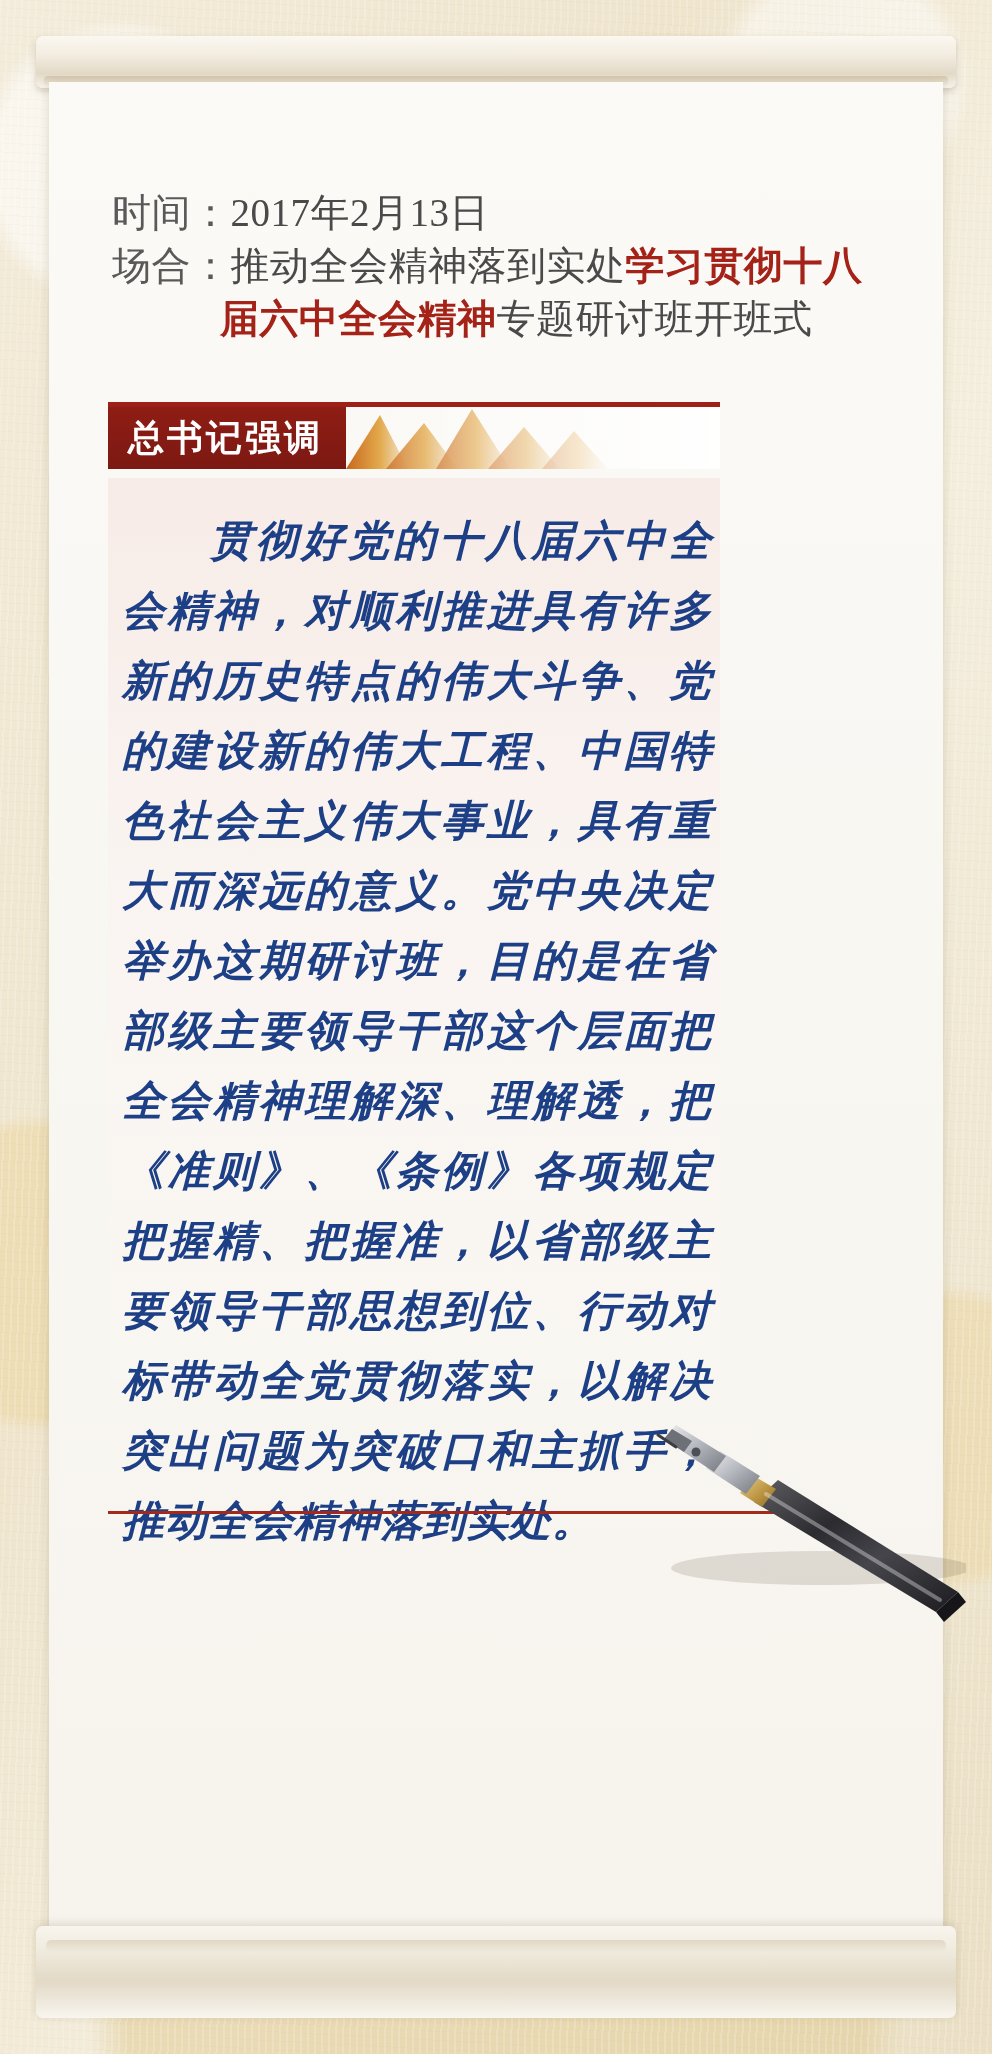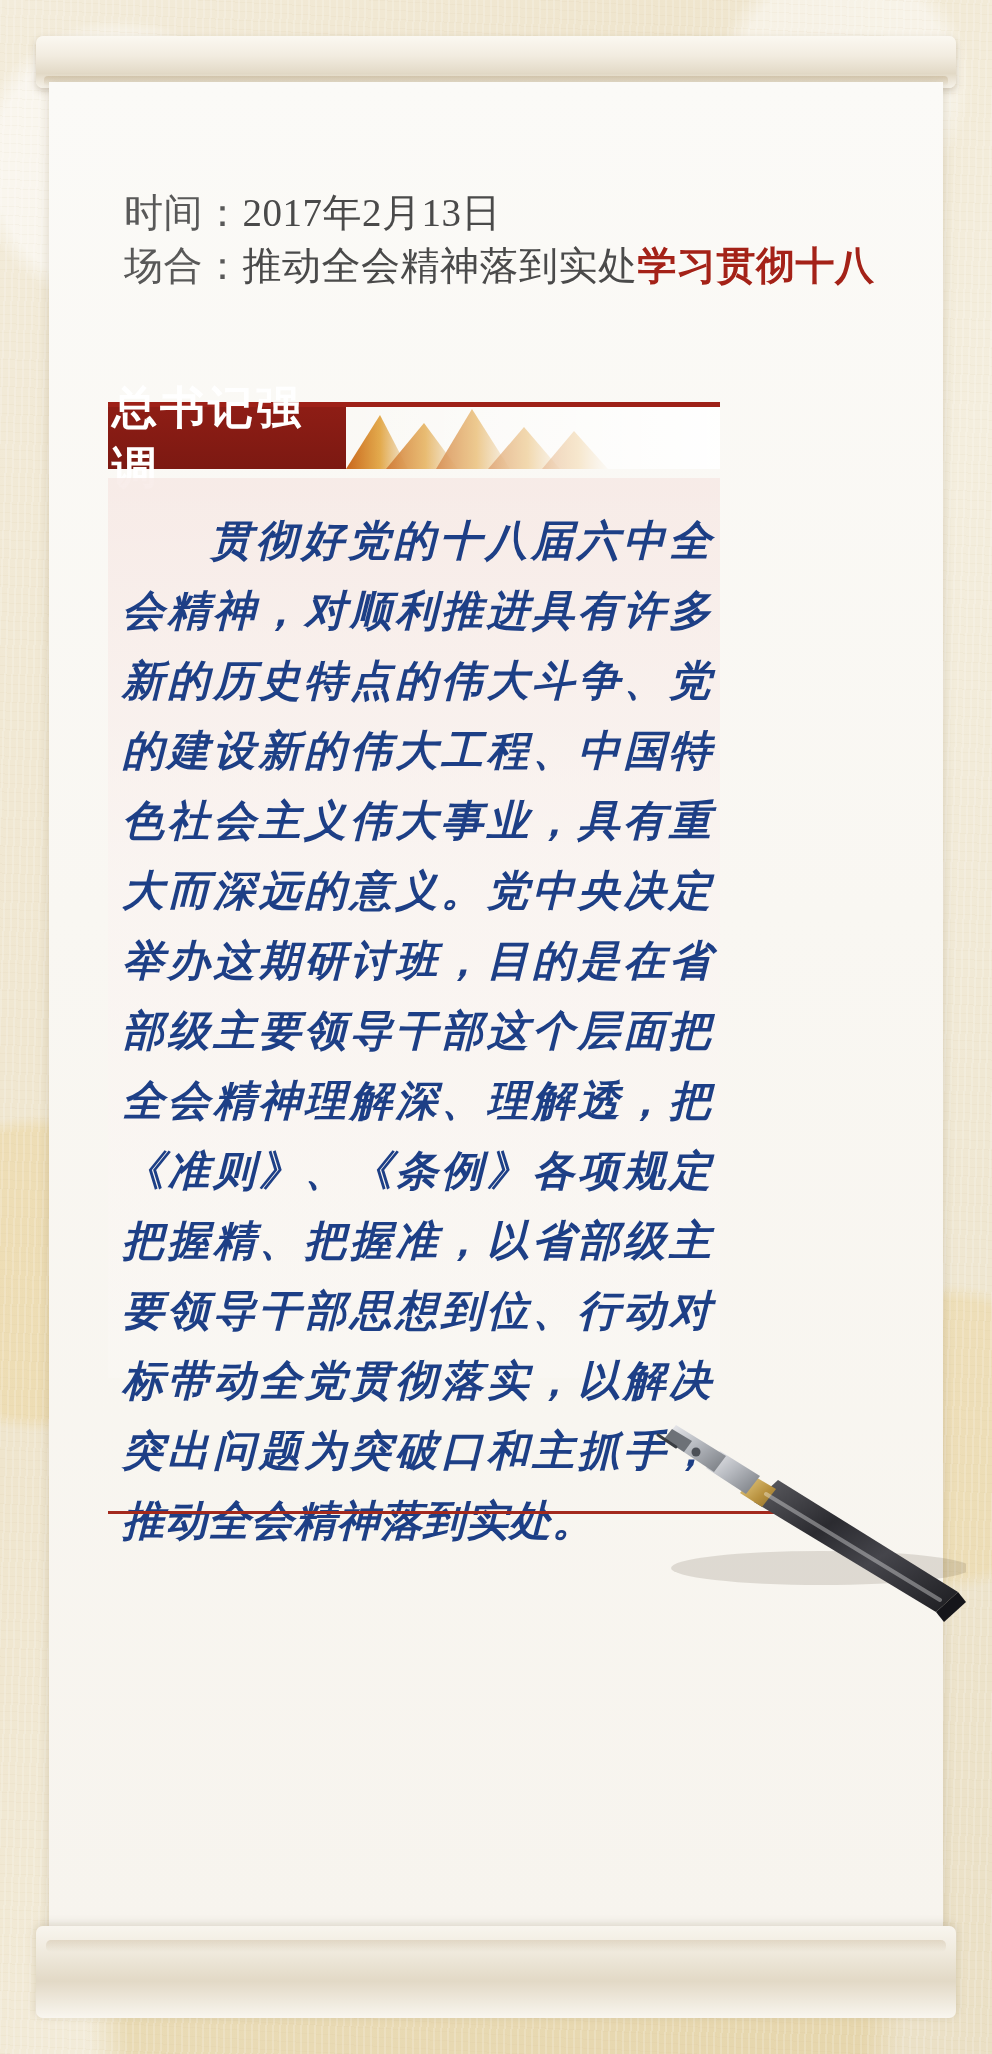--- a/index.html
+++ b/index.html
@@ -88,21 +88,21 @@
     content: "";
     position: absolute;
     left: 10px; right: 10px; top: 14px; height: 12px;
     background: linear-gradient(180deg, rgba(190,170,135,0.35), rgba(190,170,135,0));
     border-radius: 5px;
   }
 
   
   .meta {
     position: absolute;
-    left: 88px;
+    left: 76px;
     top: 150px;
     width: 780px;
   }
   .meta-line {
     font-size: 39px;
     line-height: 53px;
     color: #4a4a4a;
     letter-spacing: .5px;
     white-space: nowrap;
   }
@@ -138,24 +138,24 @@
   .banner-tab {
     position: absolute;
     left: 0; top: 5px;
     width: 238px; height: 62px;
     background: linear-gradient(180deg, #8e1d15 0%, #7c1912 100%);
     display: flex;
     align-items: center;
   }
   .banner-tab span {
     color: #ffffff;
-    font-size: 45px;
+    font-size: 36px;
     font-weight: 700;
     letter-spacing: 3px;
-    margin-left: 4px;
+    margin-left: 20px;
     font-family: Liberation Serif, serif;
   }
   .banner-deco {
     position: absolute;
     left: 238px; top: 5px;
     width: 374px; height: 62px;
     overflow: hidden;
   }
   .banner-deco svg { display: block; }
 
@@ -218,20 +218,23 @@
   <div class="paper"></div>
 
   <div class="roll-bottom"></div>
 
   <div class="meta">
     <div class="meta-line">
       <span class="meta-label">时间：</span><span class="meta-value">2017年2月13日</span>
     </div>
     <div class="meta-line">
       <span class="meta-label">场合：</span><span class="meta-value">推动全会精神落到实处</span><span class="meta-hl">学习贯彻十八</span>
+    </div>
+    <div class="meta-line indent">
+      <span class="meta-hl">届六中全会精神</span><span class="meta-value">专题研讨班开班式</span>
     </div>
   </div>
 
   <div class="banner-wrap">
     <div class="banner-topline"></div>
     <div class="banner-tab">
       <span>总书记强调</span>
     </div>
     <div class="banner-deco">
       <svg width="374" height="62" viewBox="0 0 374 62" xmlns="http://www.w3.org/2000/svg">

